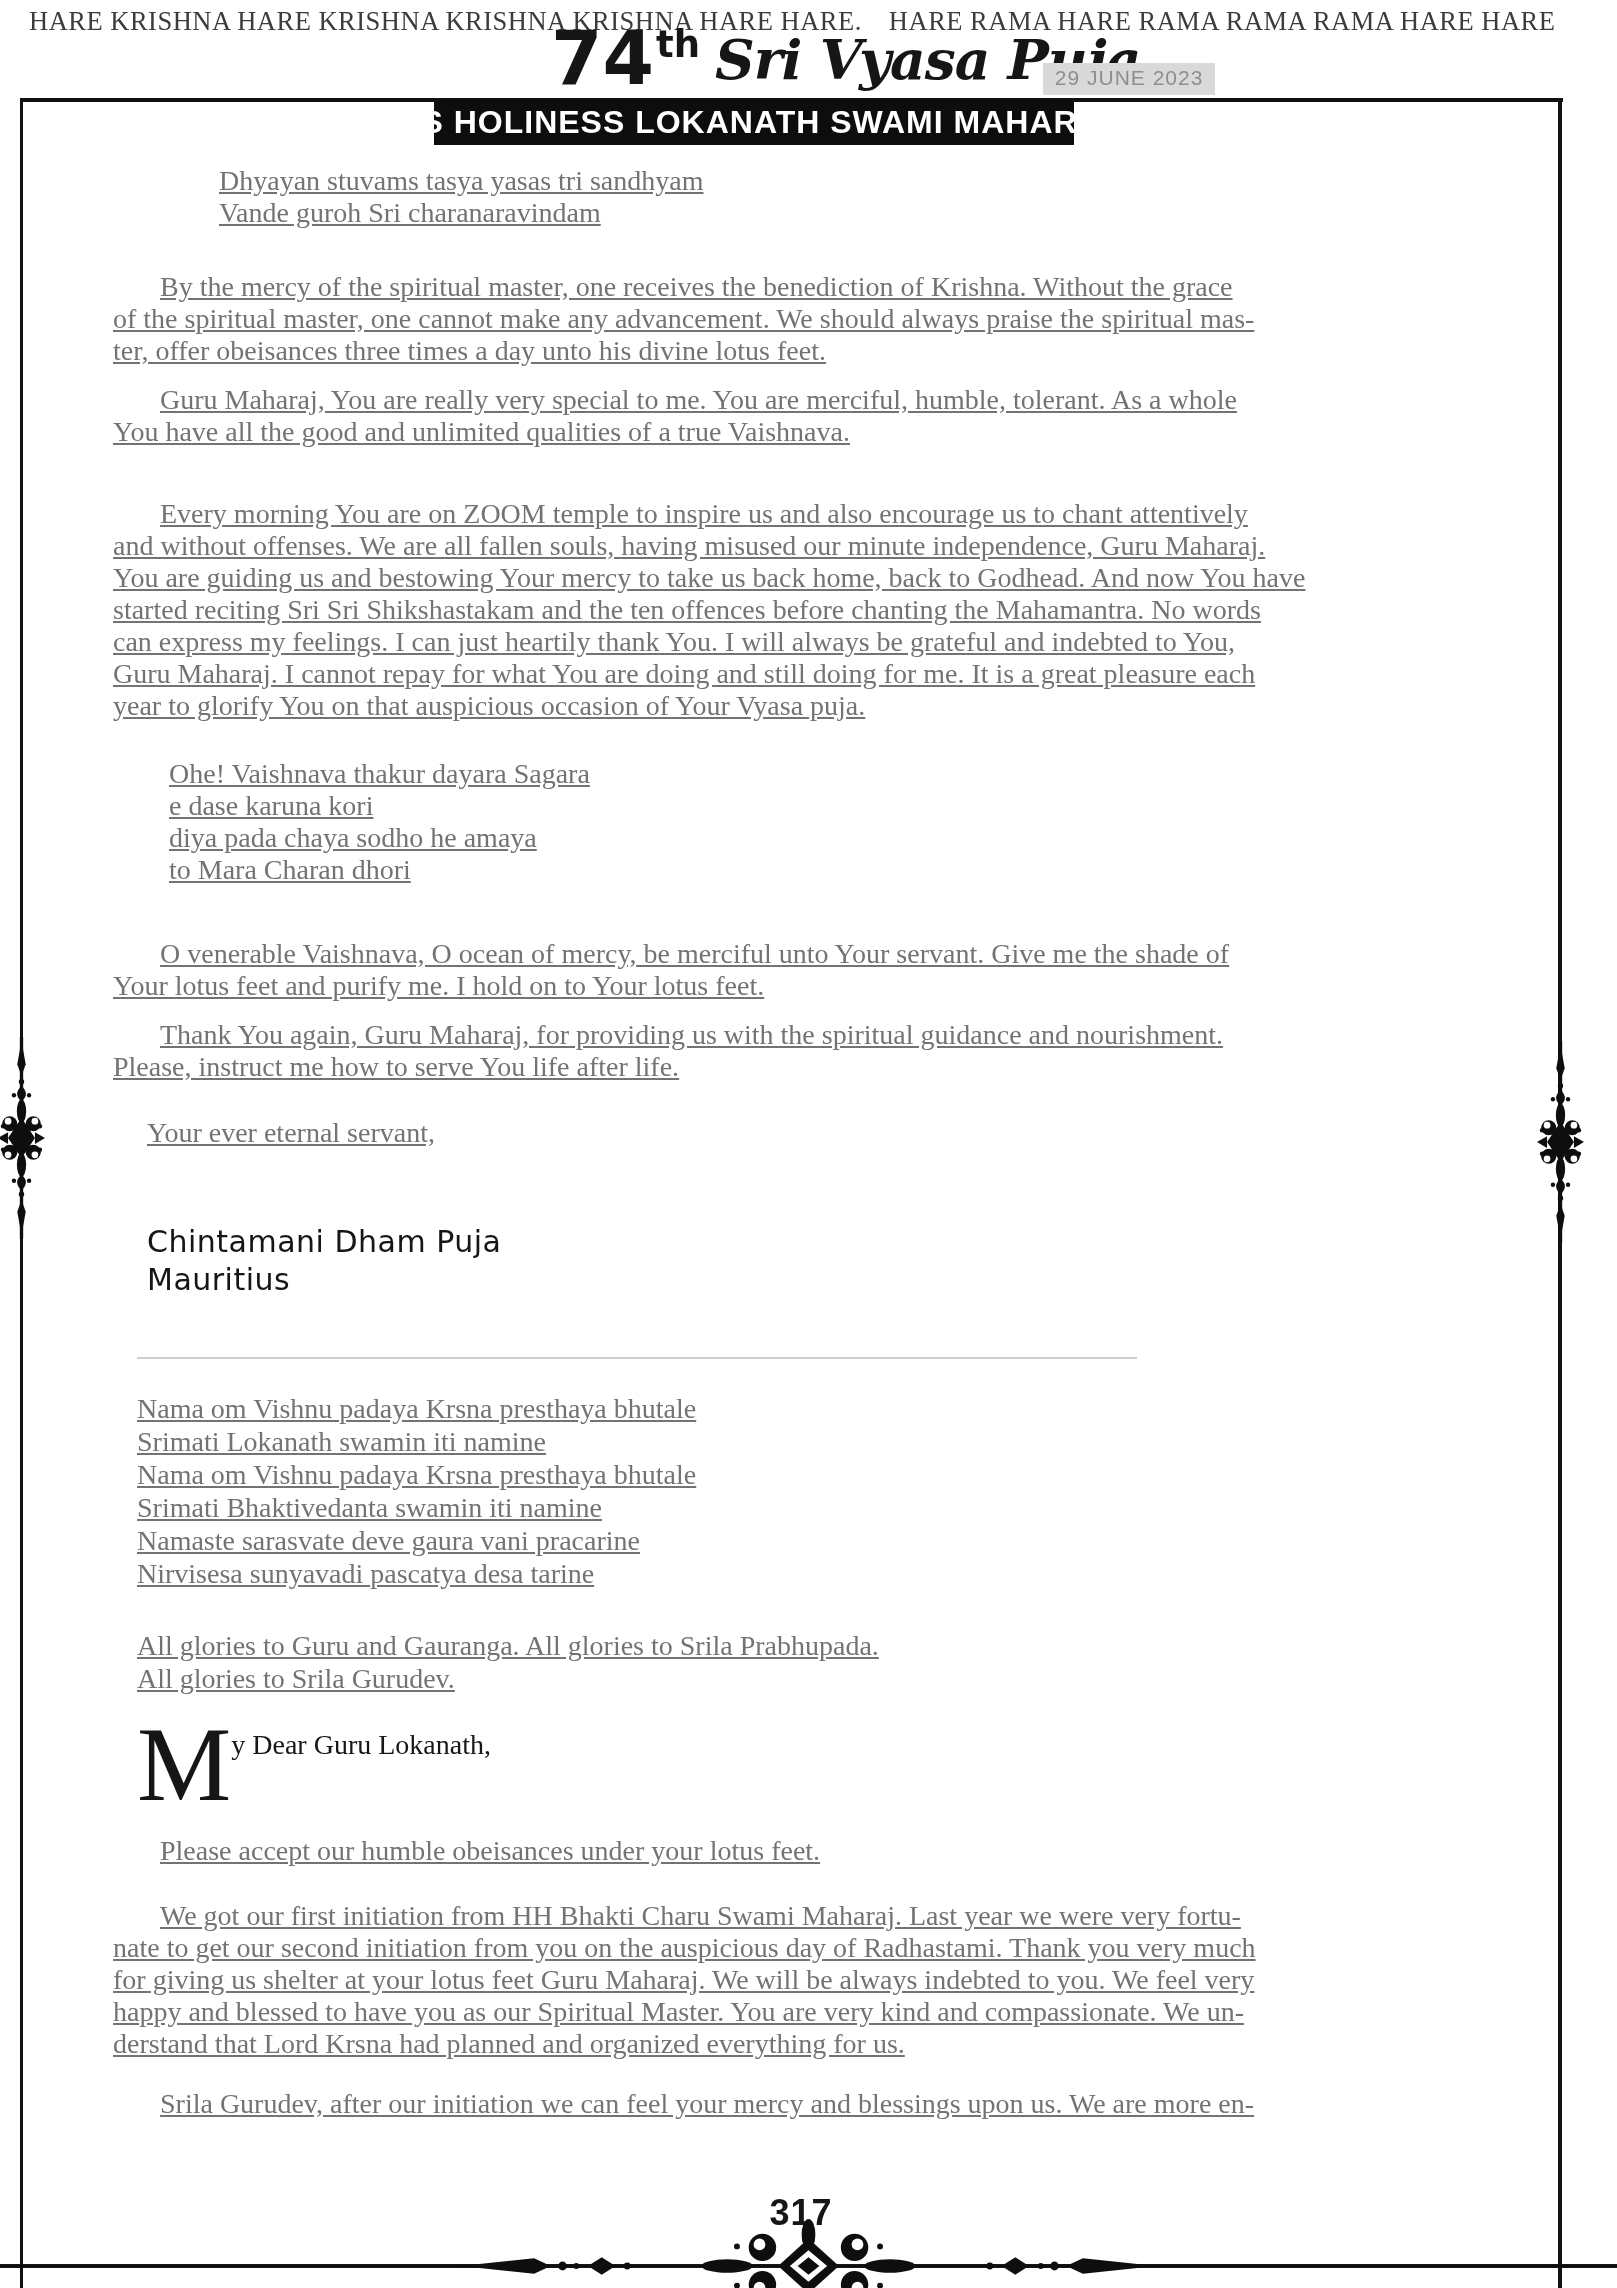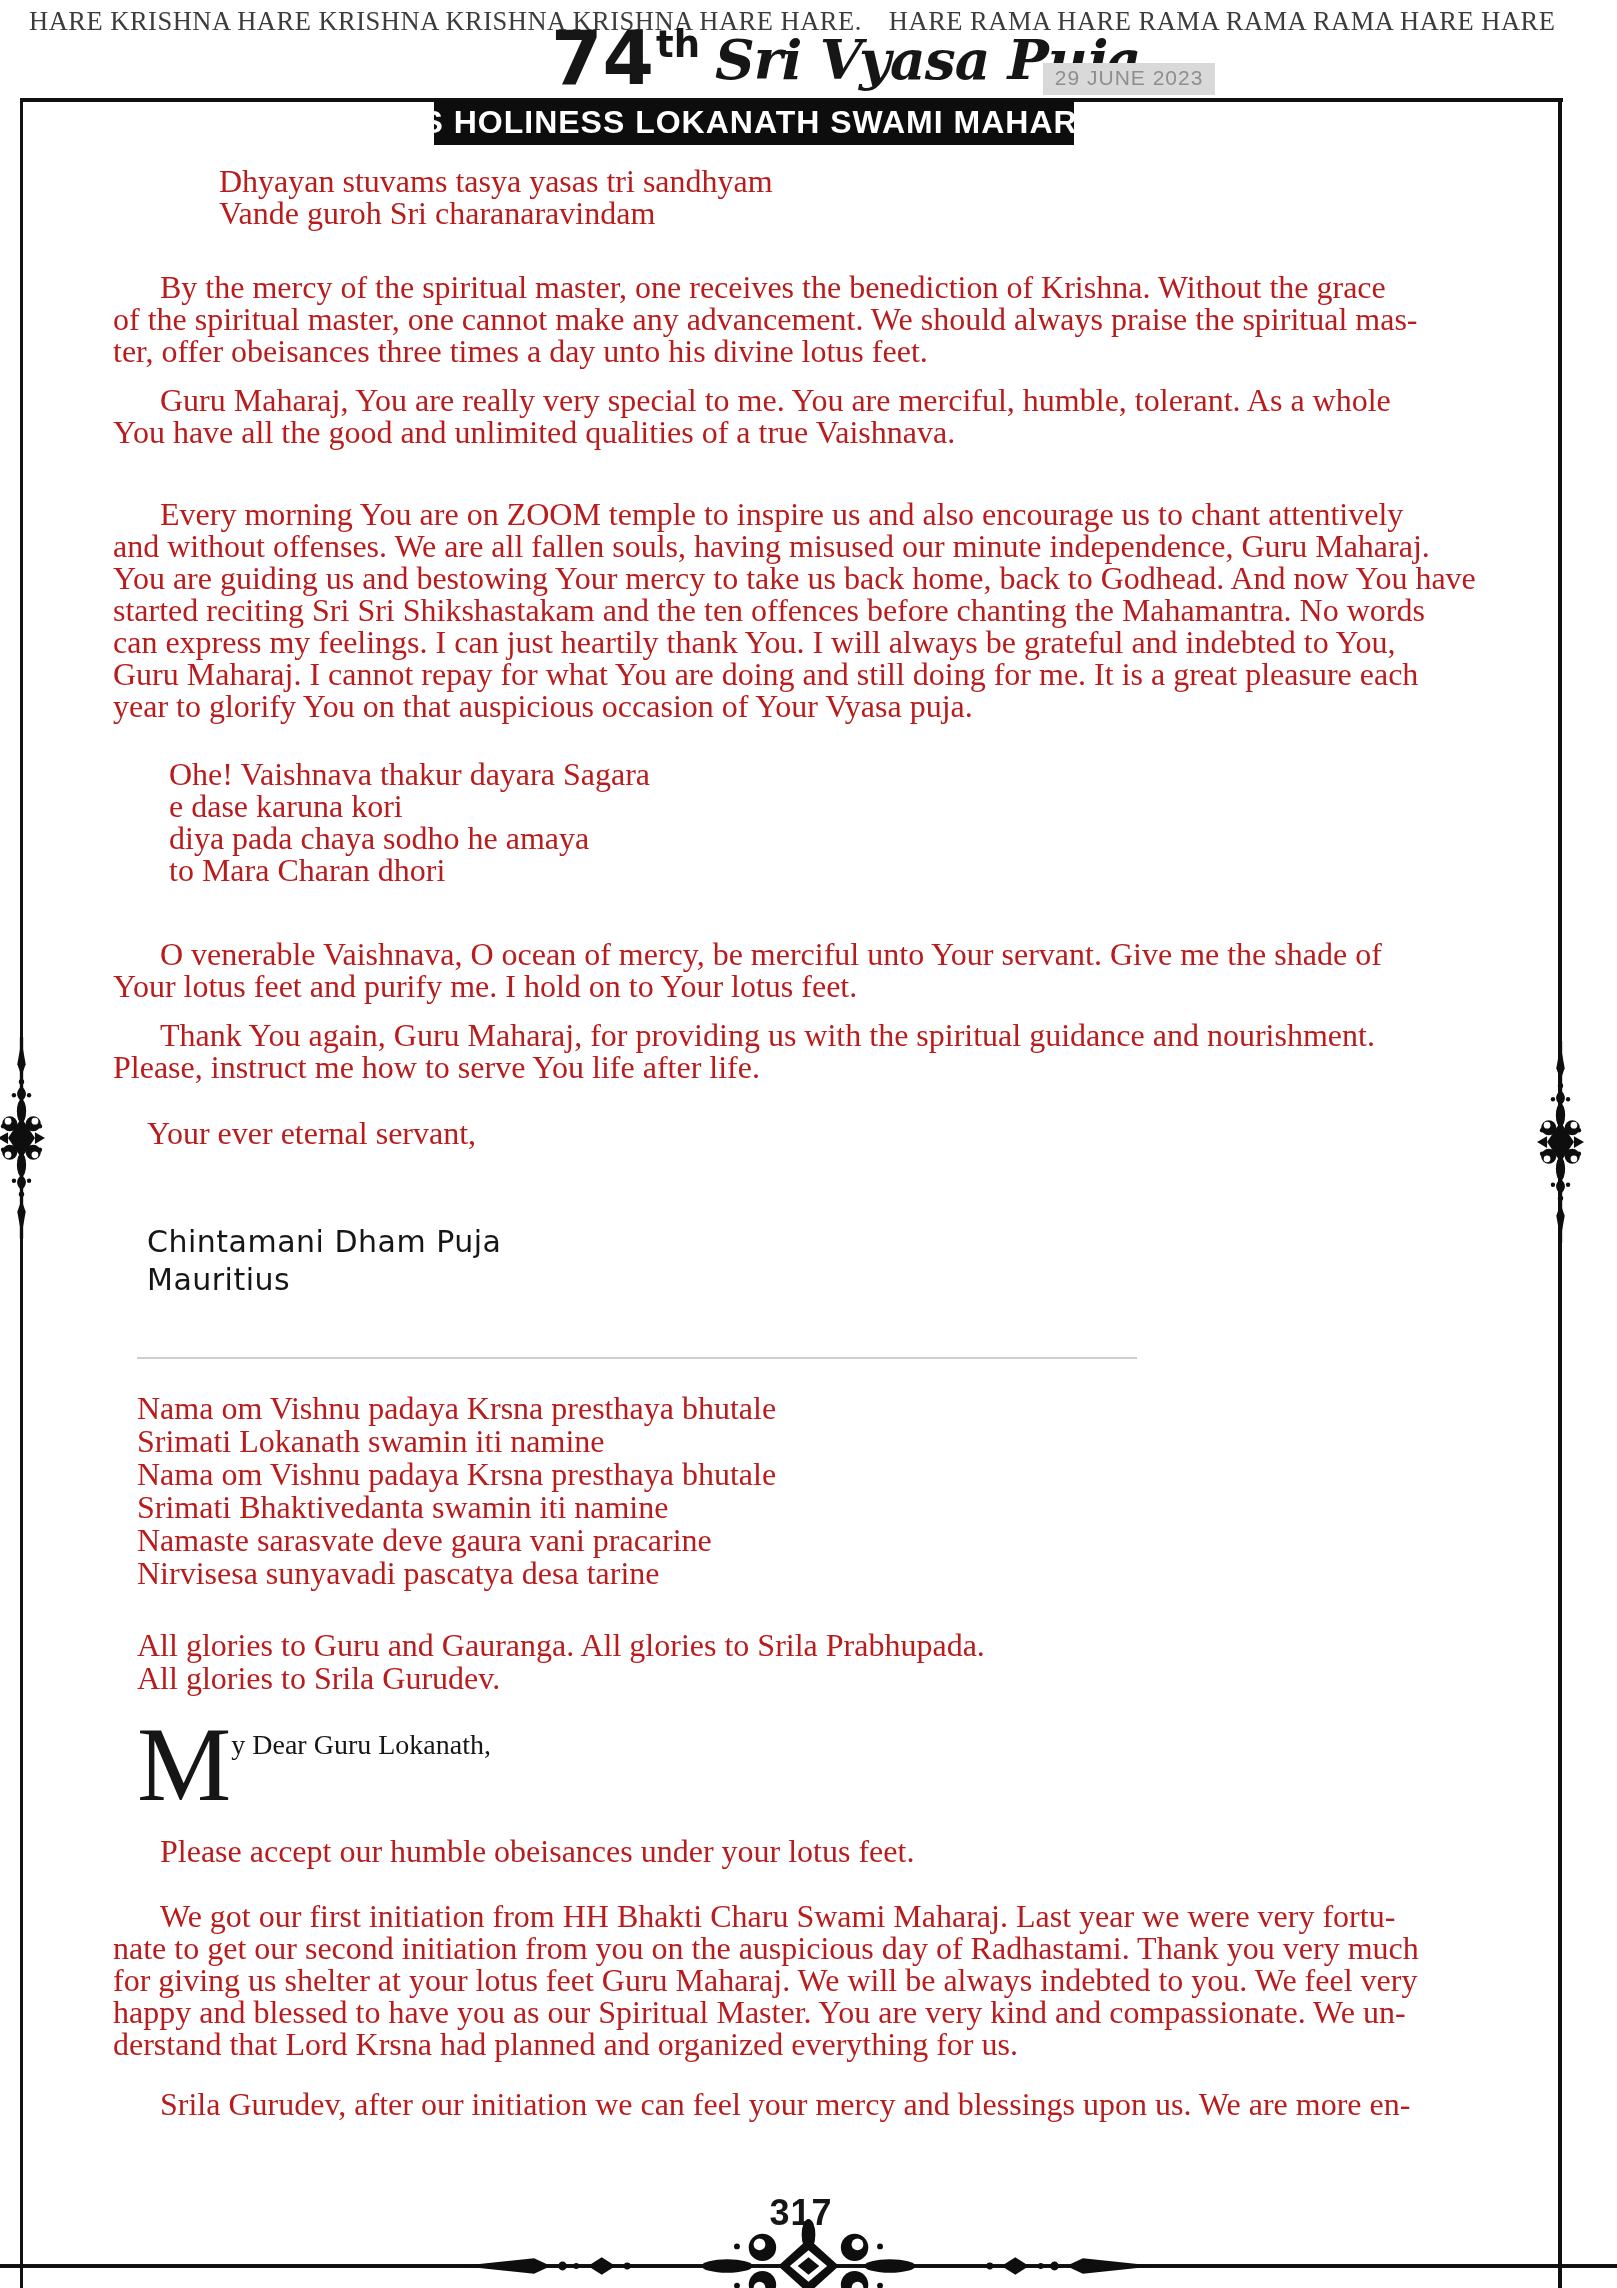--- a/index.html
+++ b/index.html
@@ -21,21 +21,21 @@
           display:flex;align-items:center;justify-content:center;
           font-family:"Liberation Sans",sans-serif;font-weight:bold;font-size:32px;letter-spacing:1px;white-space:nowrap;}
 
   
   .rule{background:#111111;}
   .frame-top{left:19.6px;top:98px;width:1543px;height:3.9px;}
   .frame-left{left:19.6px;top:98px;width:3.9px;height:2191px;}
   .frame-right{left:1558px;top:98px;width:3.9px;height:2191px;}
 
   
-  .body-text{font-size:32px;line-height:32px;white-space:pre-line;color:#b91c1c;}
+  .body-text{font-size:28px;line-height:32px;white-space:pre-line;color:#737373;text-decoration:underline;}
   .para{left:113px;width:1367px;text-indent:47px;}
   .noindent{text-indent:0;}
   .sans-sig{font-family:"DejaVu Sans",sans-serif;font-size:30px;line-height:38px;letter-spacing:0.5px;}
   .divider{left:137px;top:1357px;width:1000px;height:2px;background:#cfcfcf;}
 
   .salute{left:137px;top:1723px;display:flex;align-items:flex-start;}
   .dropcap{font-size:106px;line-height:84px;font-family:"Liberation Serif",serif;}
   .salute-rest{font-size:28px;line-height:32px;padding-top:5.9px;}
 
   .page-num{left:0;top:2192px;width:1602px;text-align:center;

